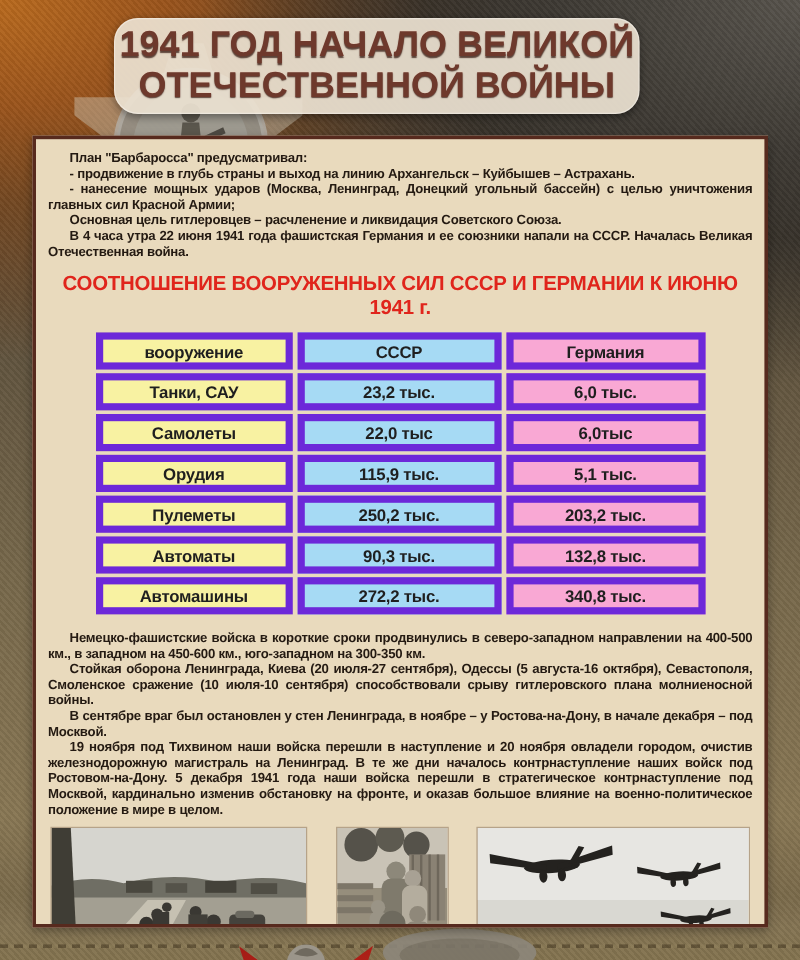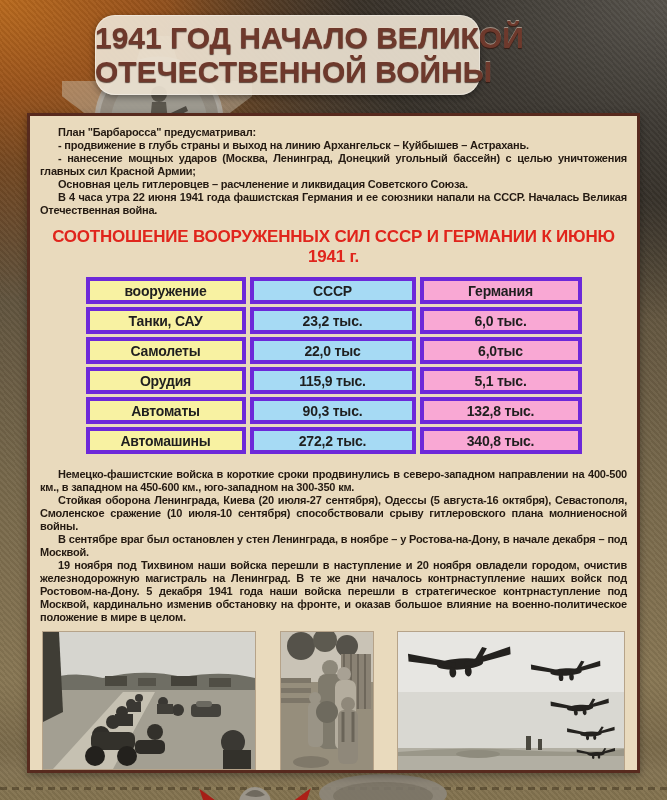--- a/index.html
+++ b/index.html
@@ -24,21 +24,21 @@
   .seam{
     position:absolute;left:0;top:787px;width:667px;height:3px;z-index:1;opacity:.55;
     background:repeating-linear-gradient(90deg, rgba(58,46,26,.85) 0 7px, rgba(152,136,98,.6) 7px 12px);
   }
   .medal-top{position:absolute;left:62px;top:36px;z-index:1;opacity:.95;}
   .medal-bottom{position:absolute;left:140px;top:770px;z-index:1;}
   .medal-gray{position:absolute;left:318px;top:772px;z-index:1;opacity:.9;}
 
   
   .banner{
-    position:absolute;left:95px;top:15px;width:385px;height:80px;z-index:3;
+    position:absolute;left:95px;top:15px;width:438px;height:80px;z-index:3;
     background:rgba(235,226,209,.92);
     border-radius:20px;
     box-shadow:0 2px 7px rgba(0,0,0,.4), inset 0 0 0 1px rgba(255,255,255,.35);
     text-align:center;padding-top:6px;box-sizing:border-box;
   }
   .banner .t{
     font-weight:bold;font-size:30px;line-height:34px;letter-spacing:0;
     color:#6e392c;
     text-shadow:0 1px 1px rgba(46,16,8,.75), 0 -1px 0 rgba(236,214,194,.55);
     white-space:nowrap;
@@ -57,21 +57,21 @@
     color:#241a12;
   }
   .heading{
     margin:10px 0 7px 0;text-align:center;
     font-size:17px;font-weight:bold;color:#e0251c;letter-spacing:-0.2px;
   }
   table.forces{
     border-collapse:separate;border-spacing:4px 3px;margin:0 auto;
   }
   table.forces td{
-    border:4px solid #6d28d9;text-align:center;vertical-align:middle;
+    border:6px solid #6d28d9;text-align:center;vertical-align:middle;
     height:19px;font-size:14px;font-weight:bold;color:#1f1f1f;letter-spacing:-0.2px;
     padding:0 2px;
   }
   .c1{background:#f8f2a2;width:148px;}
   .c2{background:#a6daf4;width:154px;margin-left:18px;}
   .c3{background:#f9a8d4;width:150px;}
   .narrative{margin-top:11px;}
   .photos{
     margin-top:8px;display:flex;justify-content:space-between;align-items:flex-start;
     padding:0 3px;
@@ -144,20 +144,25 @@
     </tr>
     <tr>
       <td class="c1">Самолеты</td>
       <td class="c2">22,0 тыс</td>
       <td class="c3">6,0тыс</td>
     </tr>
     <tr>
       <td class="c1">Орудия</td>
       <td class="c2">115,9 тыс.</td>
       <td class="c3">5,1 тыс.</td>
+    </tr>
+    <tr>
+      <td class="c1">Пулеметы</td>
+      <td class="c2">250,2 тыс.</td>
+      <td class="c3">203,2 тыс.</td>
     </tr>
     <tr>
       <td class="c1">Автоматы</td>
       <td class="c2">90,3 тыс.</td>
       <td class="c3">132,8 тыс.</td>
     </tr>
     <tr>
       <td class="c1">Автомашины</td>
       <td class="c2">272,2 тыс.</td>
       <td class="c3">340,8 тыс.</td>

